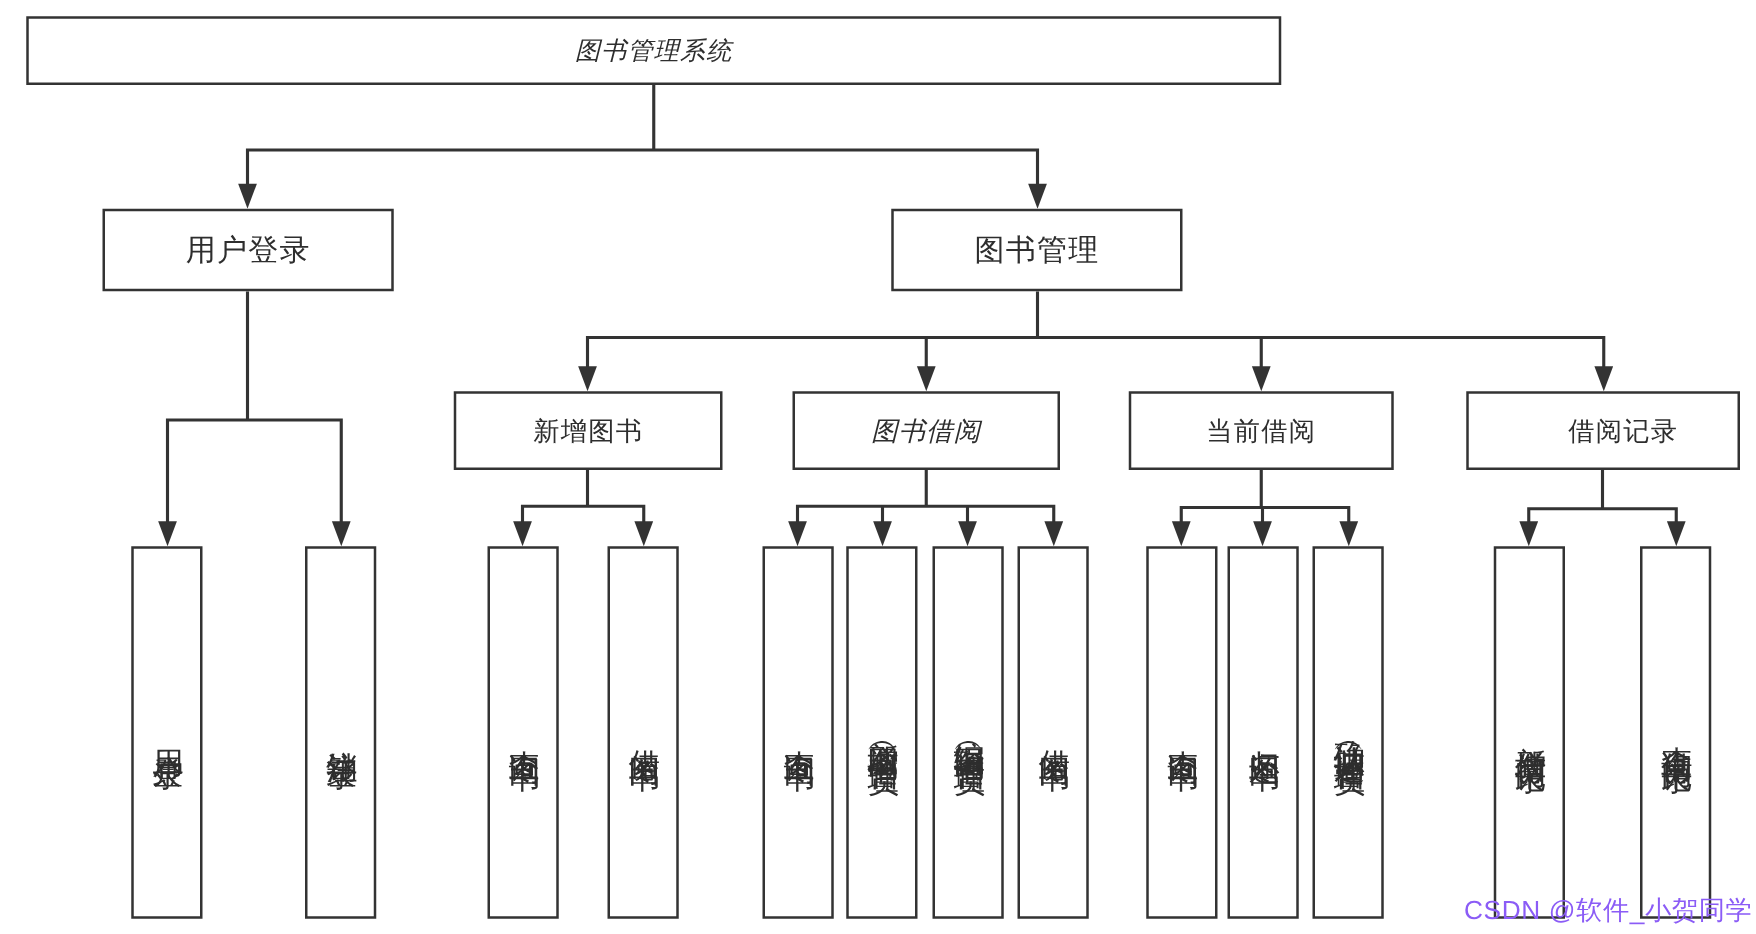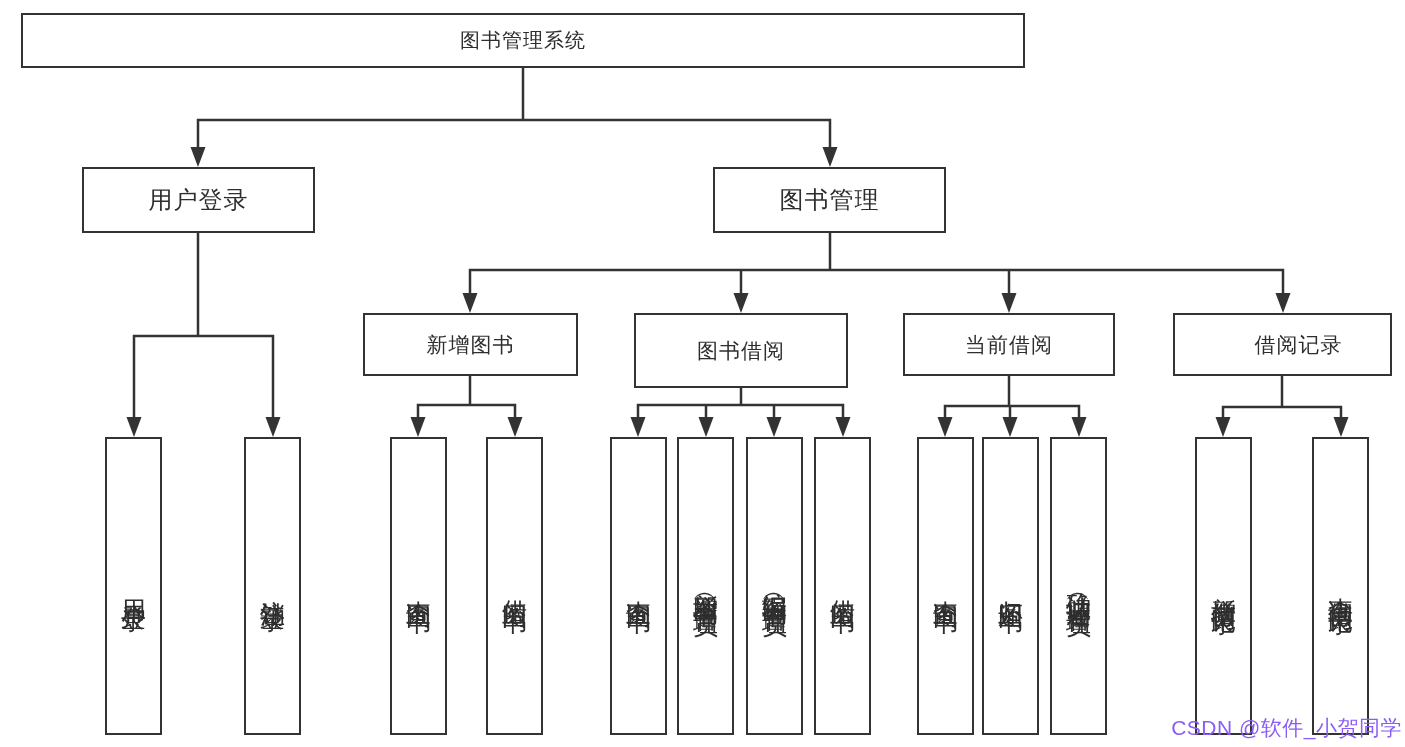--- a/index.html
+++ b/index.html
@@ -36,25 +36,25 @@
   .h-root { font-size: 20px; letter-spacing: 1px; }
   .h-l2   { font-size: 24px; letter-spacing: 1px; }
   .h-l3   { font-size: 21px; letter-spacing: 1px; }
   .v {
     writing-mode: vertical-rl;
     font-size: 25px;
     letter-spacing: 3px;
     line-height: 1;
   }
   
-  .n-root { left: 21px;   top: 13px;  width: 1004px; height: 55px; }
+  .n-root { left: 21px;   top: 13px;  width: 1004px; height: 55px; font-style: italic; }
   .n-ul   { left: 82px;   top: 167px; width: 233px;  height: 66px; }
   .n-bm   { left: 713px;  top: 167px; width: 233px;  height: 66px; }
   .n-nr   { left: 363px;  top: 313px; width: 215px;  height: 63px; }
-  .n-bb   { left: 634px;  top: 313px; width: 214px;  height: 75px; }
+  .n-bb   { left: 634px;  top: 313px; width: 214px;  height: 63px; font-style: italic; }
   .n-cb   { left: 903px;  top: 313px; width: 212px;  height: 63px; font-family: Liberation Mono, monospace; }
   .n-br   { left: 1173px; top: 313px; width: 219px;  height: 63px; padding-left: 32px; }
   .col { top: 437px; width: 57px; height: 298px; }
   .c1  { left: 105px;  }
   .c2  { left: 244px;  }
   .c3  { left: 390px;  }
   .c4  { left: 486px;  }
   .c5  { left: 610px;  }
   .c6  { left: 677px;  }
   .c7  { left: 746px;  }

